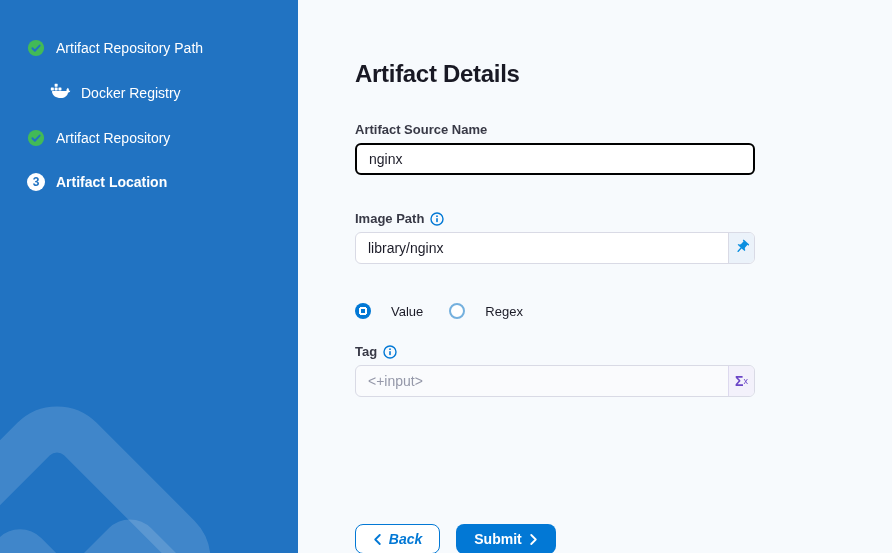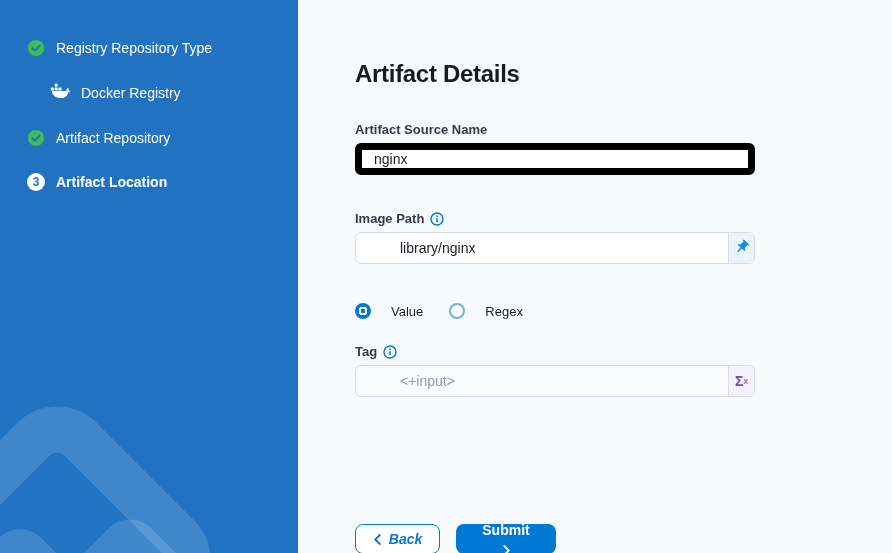--- a/index.html
+++ b/index.html
@@ -48,30 +48,30 @@
     position:absolute; left:57px; font-size:13px; font-weight:bold;
     color:#383946; display:flex; align-items:center; gap:6px;
   }
   .lbl-1 { top:102px; }
   .lbl-2 { top:191px; }
   .lbl-3 { top:324px; }
   .info-ic { display:inline-flex; cursor:pointer; }
 
   .text-input {
     position:absolute; left:57px; width:400px; height:32px;
-    border:7px solid #000000; border-radius:6px; background:#fff;
+    border:2px solid #000000; border-radius:6px; background:#fff;
     font-family:inherit; font-size:14px; color:#1c1c28; padding:0 12px;
     outline:none;
   }
   .inp-1 { top:123px; }
 
   .input-group {
     position:absolute; left:57px; width:400px; height:32px;
     display:flex; border:1px solid #d9dae5; border-radius:6px;
-    background:#fff; overflow:hidden;padding-left:32px;
+    background:#fff; overflow:hidden;
   }
   .grp-2 { top:212px; }
   .grp-3 { top:345px; background:#fafbfd; }
   .input-group input {
     flex:1; border:none; background:transparent; outline:none;
     font-family:inherit; font-size:14px; color:#1c1c28; padding:0 12px;
     min-width:0;
   }
   .grp-3 input { color:#9598a9; }
   .grp-3 input::placeholder { color:#9598a9; opacity:1; }
@@ -101,39 +101,39 @@
   .btn-row {
     position:absolute; left:57px; top:504px;
     display:flex; align-items:center; gap:16px;
   }
   .btn {
     height:30px; border-radius:8px; font-size:14px; font-weight:bold;
     font-family:inherit; display:inline-flex; align-items:center;
     justify-content:center; gap:7px; cursor:pointer; padding:0 14px;
   }
   .btn-back   { background:#fff; color:#0278d5; border:1.5px solid #0278d5; width:85px;font-style:italic; }
-  .btn-submit { background:#0278d5; color:#fff; border:none; width:100px;flex-direction:column; }
+  .btn-submit { background:#0278d5; color:#fff; border:none; width:100px; }
   .chev { display:inline-flex; }
 </style>
 </head>
 <body>
 
 <aside class="sidebar">
   <div class="wm wm-ring"></div>
   <div class="wm wm-solid"></div>
   <div class="wm wm-corner"></div>
 
   <div class="step-row step-1">
     <span class="check-badge">
       <svg viewBox="0 0 20 20" width="18" height="18">
         <circle cx="10" cy="10" r="9" fill="#42ba57"></circle>
         <path d="M6 10.3l2.7 2.7 5.4-5.7" fill="none" stroke="#2173c2" stroke-width="2.2" stroke-linecap="round" stroke-linejoin="round"></path>
       </svg>
     </span>
-    <span>Registry Repository Type</span>
+    <span>Artifact Repository Path</span>
   </div>
 
   <div class="step-row step-sub">
     <span>
       <svg viewBox="0 0 26 20" width="23" height="18">
         <g fill="#ffffff">
           <rect x="3.2" y="6" width="3.4" height="3.4" rx="0.5"></rect>
           <rect x="7.5" y="6" width="3.4" height="3.4" rx="0.5"></rect>
           <rect x="11.8" y="6" width="3.4" height="3.4" rx="0.5"></rect>
           <rect x="7.5" y="1.7" width="3.4" height="3.4" rx="0.5"></rect>

